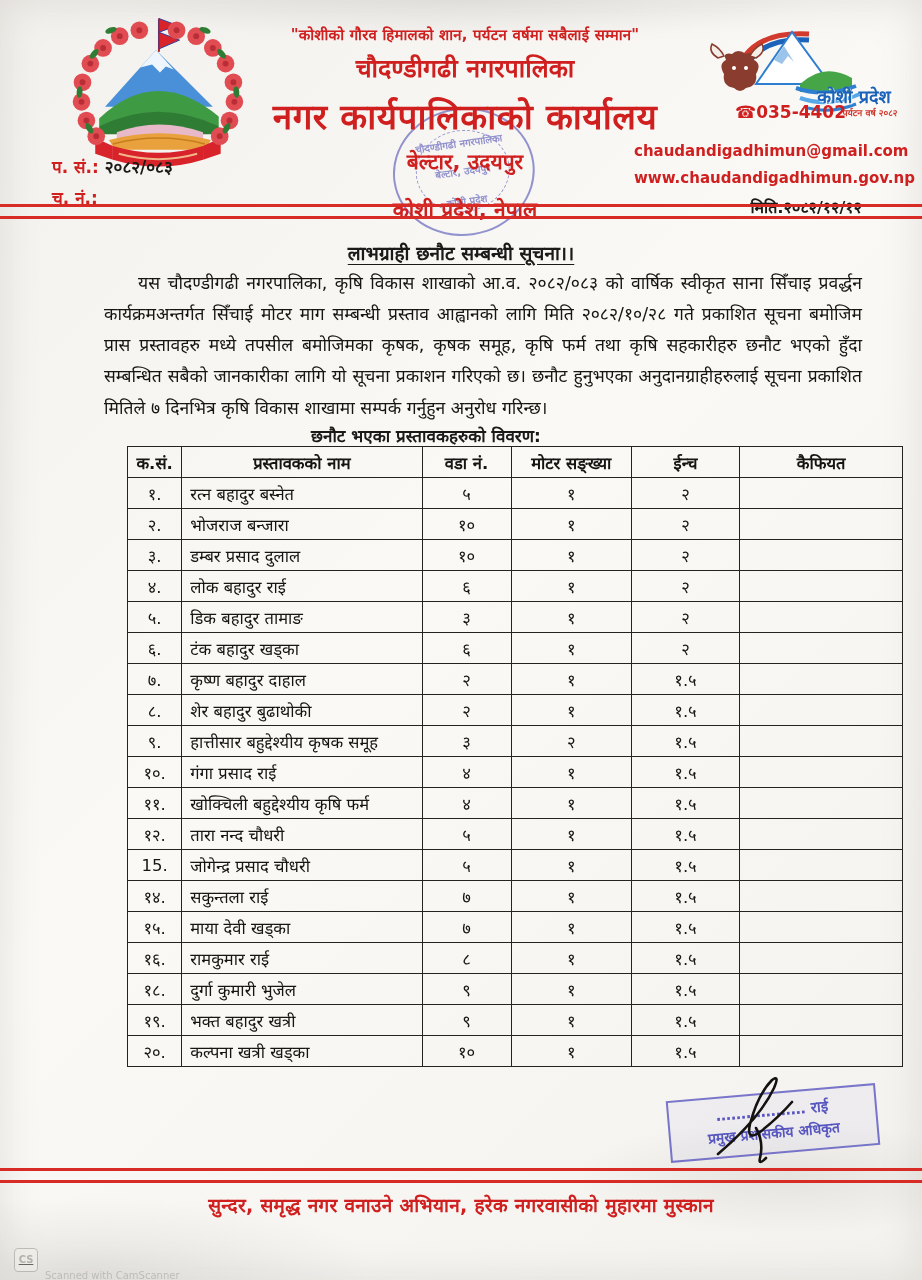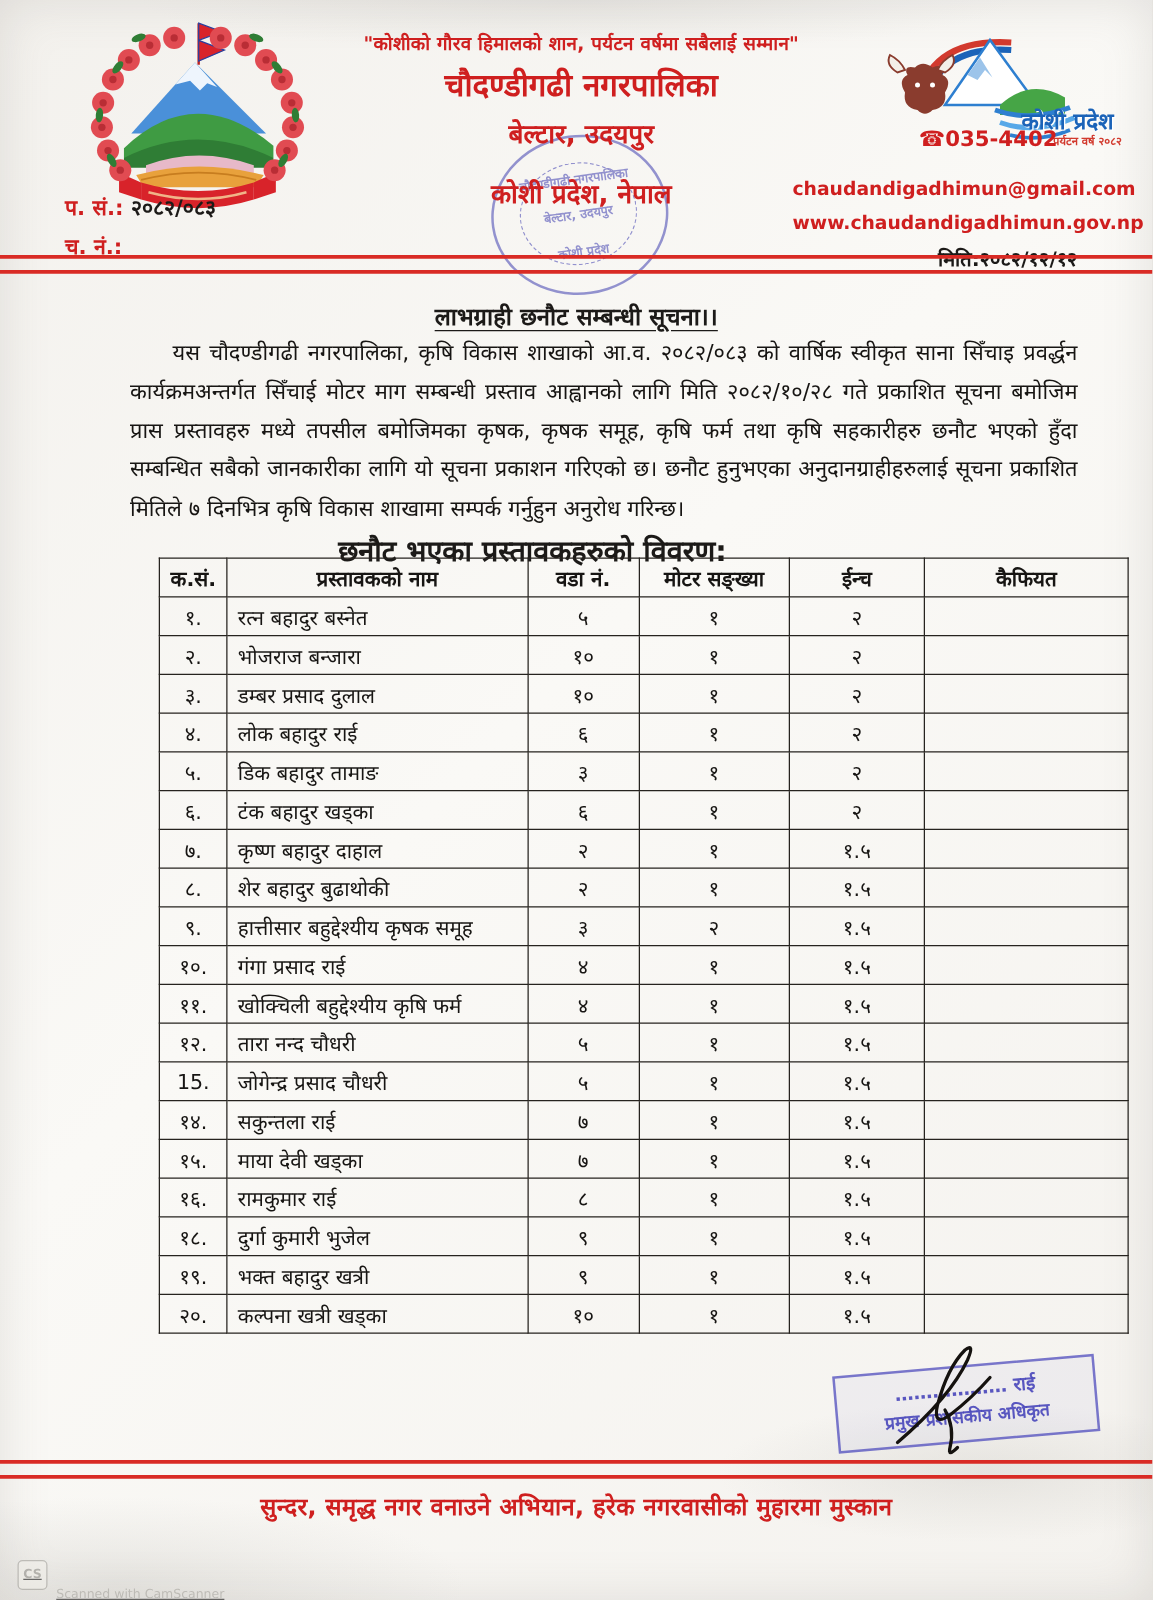--- a/index.html
+++ b/index.html
@@ -56,21 +56,21 @@
 
   
   .notice-title{
     position:absolute;left:0;top:240px;width:922px;text-align:center;
     font-size:19px;font-weight:bold;text-decoration:underline;text-underline-offset:4px;
   }
   .body-par{
     position:absolute;left:104px;top:268px;width:758px;
     font-size:17.5px;line-height:1.78;text-align:justify;text-indent:34px;color:#171513;
   }
-  .tbl-caption{position:absolute;left:0;top:424px;width:852px;text-align:center;font-size:23px;font-weight:bold;}
+  .tbl-caption{position:absolute;left:0;top:424px;width:852px;text-align:center;font-size:17px;font-weight:bold;}
 
   table.sel{
     position:absolute;left:127px;top:446px;width:776px;
     border-collapse:collapse;table-layout:fixed;
     font-size:16.5px;color:#171513;
   }
   table.sel th,table.sel td{
     border:1.6px solid #26231f;padding:2px 8px;height:26px;
     overflow:hidden;white-space:nowrap;
   }
@@ -177,20 +177,21 @@
     <div class="ring outer"></div>
     <div class="ring inner"></div>
     <div class="st-txt" style="top:28px;">चौदण्डीगढी नगरपालिका</div>
     <div class="st-txt" style="top:56px;">बेल्टार, उदयपुर</div>
     <div class="st-txt" style="top:86px;">कोशी प्रदेश</div>
   </div>
 
   <div class="head-center">
     <div class="quote red">"कोशीको गौरव हिमालको शान, पर्यटन वर्षमा सबैलाई सम्मान"</div>
     <div class="muni red">चौदण्डीगढी नगरपालिका</div>
+    <div class="office red">नगर कार्यपालिकाको कार्यालय</div>
     <div class="addr1 red">बेल्टार, उदयपुर</div>
     <div class="addr2 red">कोशी प्रदेश, नेपाल</div>
   </div>
 
   <div class="head-right">
     <div class="koshi-logo">
       <svg width="160" height="96" viewBox="0 0 160 96">
         <path d="M30 60 Q40 8 105 12" stroke="#d23a2e" stroke-width="5" fill="none"></path>
         <path d="M36 62 Q46 14 105 18" stroke="#1b63b8" stroke-width="5" fill="none"></path>
         <polygon points="52,62 88,10 126,62" fill="#ffffff" stroke="#2e7fd0" stroke-width="2"></polygon>

